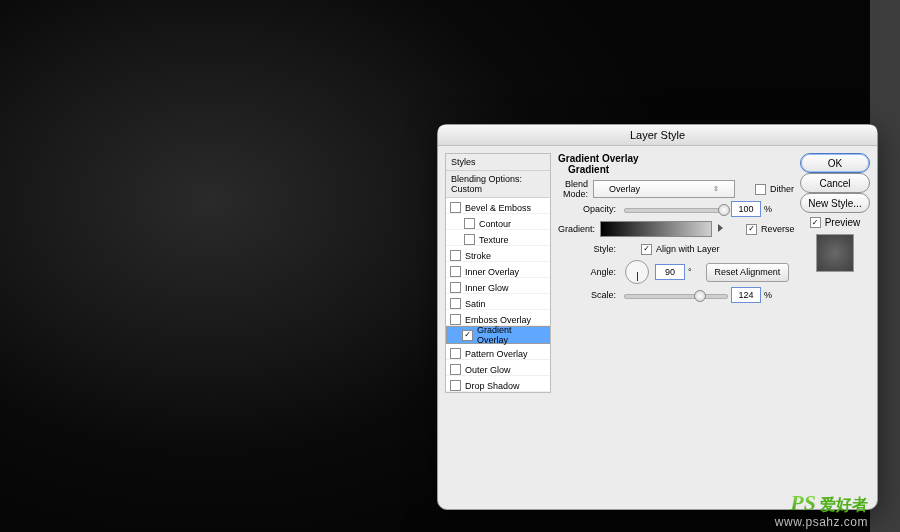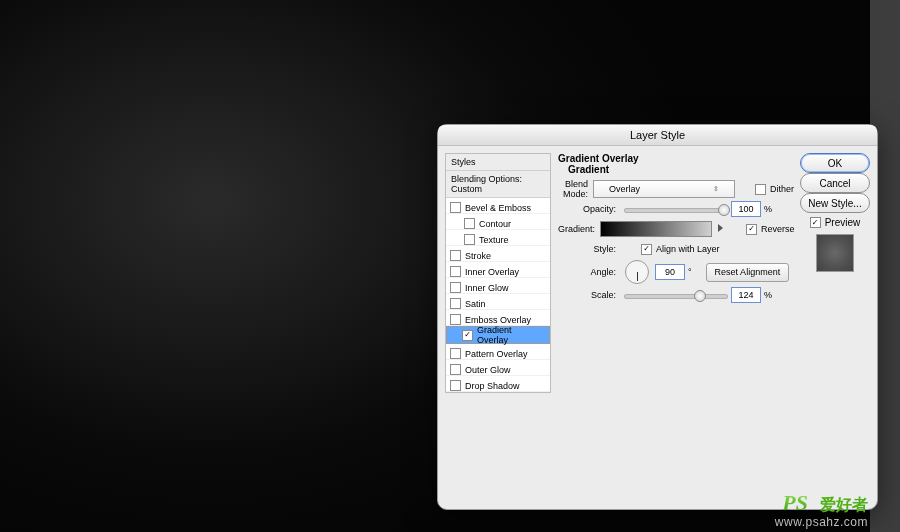--- a/index.html
+++ b/index.html
@@ -1,20 +1,20 @@
 <!DOCTYPE html>
 <html><head>
 <meta charset="utf-8">
 <style>
   html,body{margin:0;padding:0;width:900px;height:532px;overflow:hidden;font-family:"Lucida Grande","Helvetica Neue",Arial,sans-serif;font-size:10px;color:#000;background:#000}
   .canvas{position:absolute;inset:0;background:radial-gradient(ellipse 480px 360px at 210px 200px,#2a2a2a 0%,#161616 45%,#0a0a0a 70%,#050505 100%)}
   .side-strip{position:absolute;top:0;right:0;width:30px;height:100%;background:#3d3d3d}
   .wm{position:absolute;right:32px;bottom:4px;text-align:right;line-height:1}
   .wm .l1{font:italic bold 22px/1 Georgia,serif;background:linear-gradient(#8fe04a,#3f9b12);-webkit-background-clip:text;background-clip:text;color:transparent;display:inline-block}
-  .wm .cn{font:bold 16px/1 "Microsoft YaHei","SimHei",sans-serif;color:#4fb018;margin-left:12px}
+  .wm .cn{font:bold 16px/1 "Microsoft YaHei","SimHei",sans-serif;color:#4fb018;margin-left:4px}
   .wm .l2{font:12px/1 Arial;color:#bcbcbc;letter-spacing:.5px;margin-top:2px}
 
   .dlg{position:absolute;left:437px;top:124px;width:439px;height:384px;background:#ececec;border:1px solid #9c9c9c;border-radius:10px;box-shadow:0 6px 30px rgba(0,0,0,.5)}
   .titlebar{height:20px;line-height:20px;text-align:center;background:linear-gradient(#f8f8f8,#dcdcdc);border-bottom:1px solid #bfbfbf;border-radius:6px 6px 0 0;font-size:11px}
 
   .panel-left{position:absolute;left:7px;top:28px;width:106px}
   .listbox{border:1px solid #bdbdbd;background:#fff}
   .listhdr{background:#ececec;padding:3px 5px;border-bottom:1px solid #d0d0d0;font-size:9px}
   .li{display:flex;align-items:flex-end;height:15px;padding:0 4px;border-bottom:1px solid #f0f0f0;font-size:9px;cursor:default}
   .li.sub{padding-left:18px}

